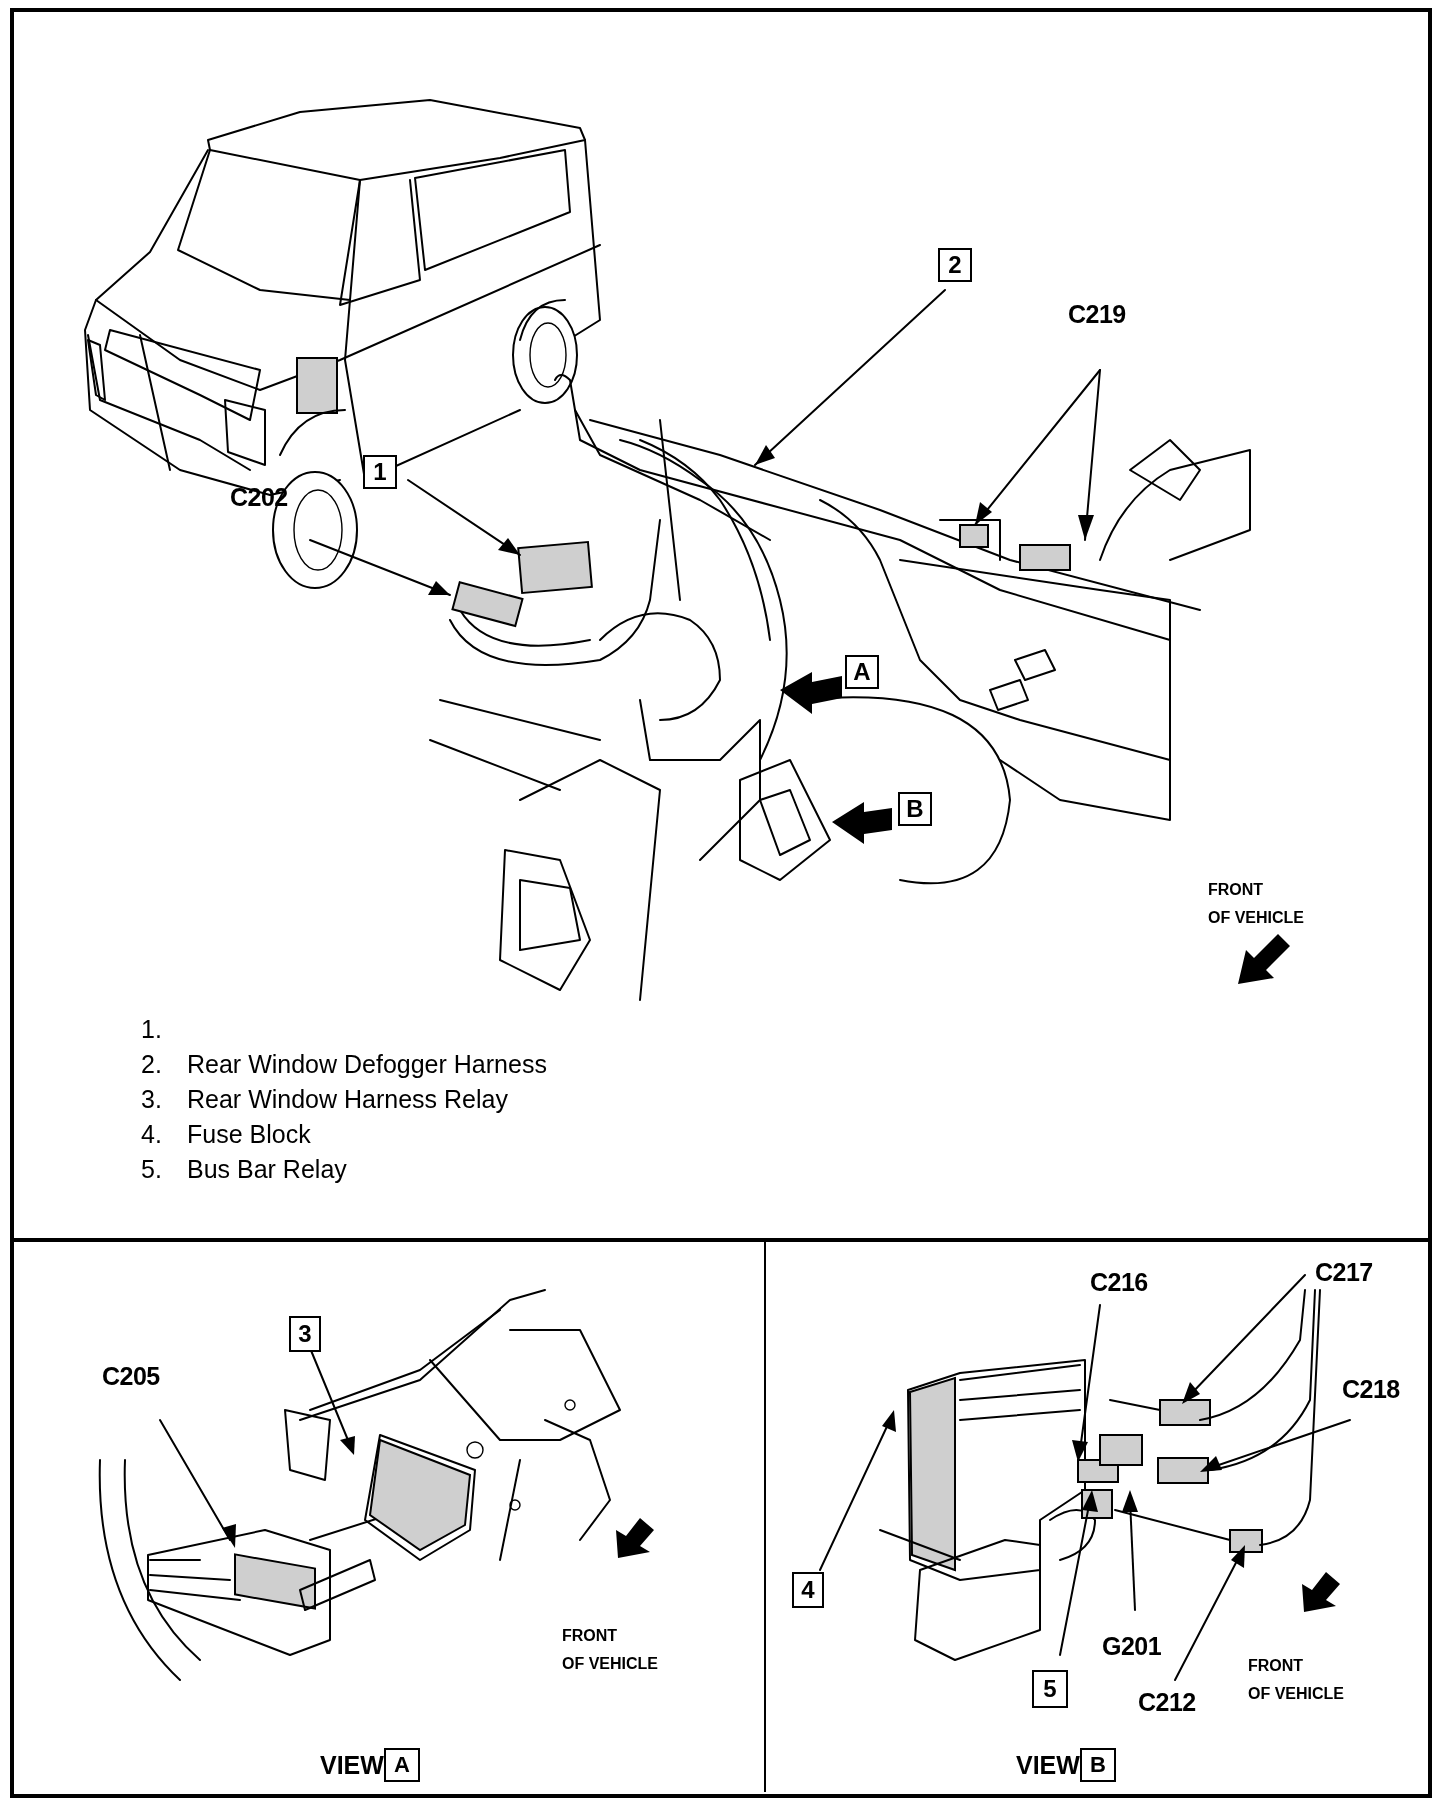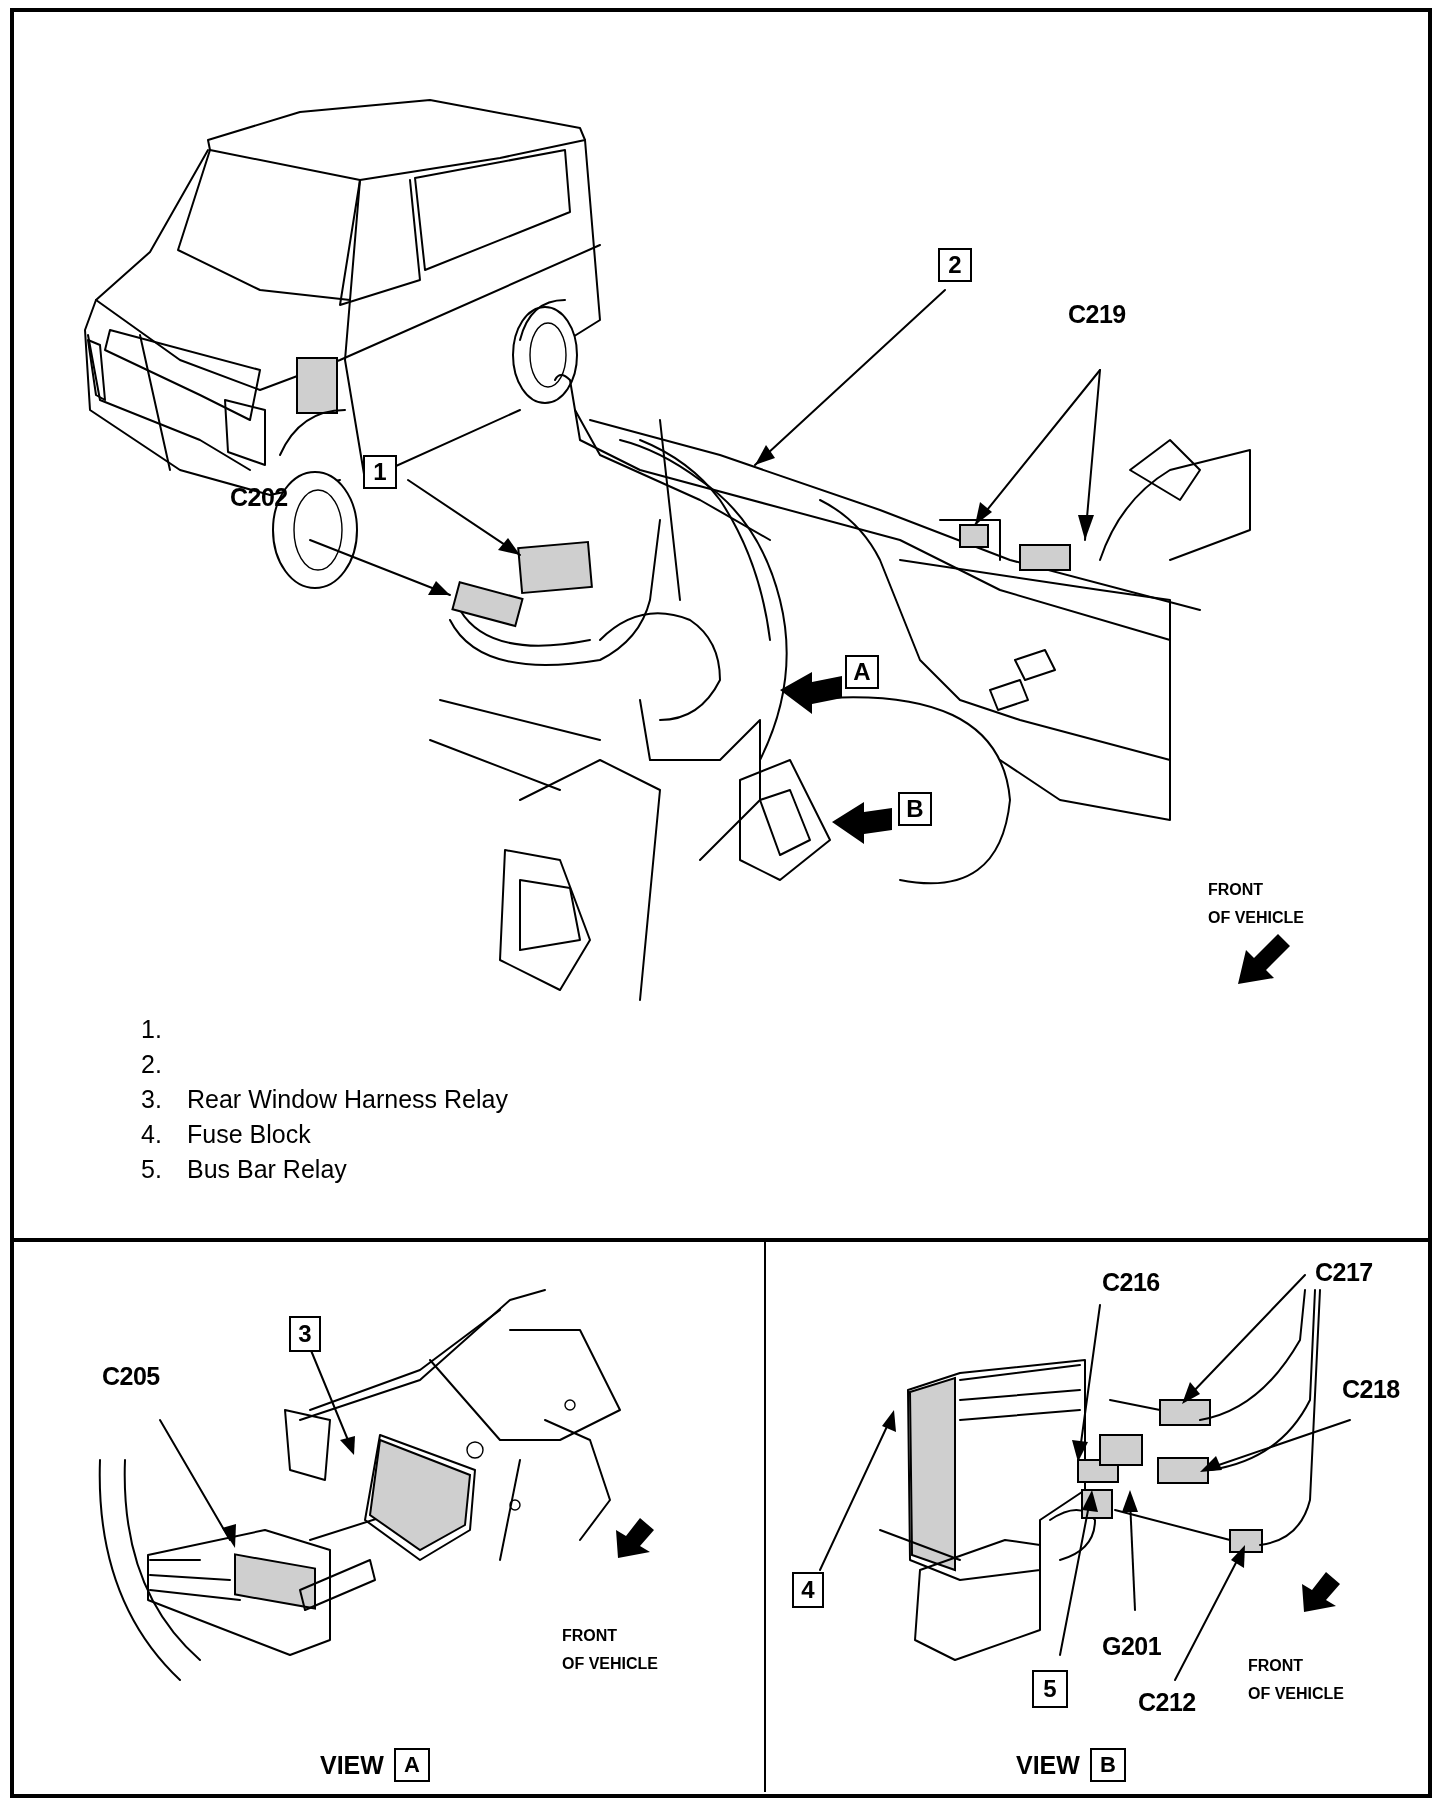--- a/index.html
+++ b/index.html
@@ -14,21 +14,21 @@
   svg.art .thin { fill: none; stroke: #000; stroke-width: 1.4; }
   svg.art .shade { fill: #cfcfcf; stroke: #000; stroke-width: 2; }
   svg.art .white { fill: #fff; stroke: #000; stroke-width: 2; }
   .lbl { position: absolute; font-weight: bold; font-size: 25px; letter-spacing: -0.5px; white-space: nowrap; }
   .box { position: absolute; border: 2px solid #000; background: #fff; font-weight: bold; font-size: 24px;
          display: flex; align-items: center; justify-content: center; box-sizing: border-box; }
   .legend { position: absolute; left: 141px; top: 1012px; font-size: 25px; line-height: 35px; }
   .legend .item { display: flex; }
   .legend .num { width: 46px; }
   .fov { position: absolute; font-weight: bold; font-size: 16px; text-align: left; line-height: 28px; }
-  .view { position: absolute; font-weight: bold; font-size: 25px; display: flex; align-items: center; gap: 10px; }
+  .view { position: absolute; font-weight: bold; font-size: 25px; display: flex; align-items: center; }
   .view .box { position: static; width: 36px; height: 34px; font-size: 22px; }
 </style>
 </head>
 <body>
 
 <div class="frame"></div>
 <div class="hdiv"></div>
 <div class="vdiv"></div>
 
 <svg class="art" viewBox="0 0 1440 1804">
@@ -180,20 +180,21 @@
   <div>FRONT</div>
   <div>OF VEHICLE</div>
 </div>
 
 <div class="legend">
   <div class="item">
       <span class="num">1.</span>
     </div>
   <div class="item">
       <span class="num">2.</span>
+      <span>Rear Window Defogger Harness</span>
     </div>
   <div class="item">
       <span class="num">3.</span>
       <span>Rear Window Harness Relay</span>
     </div>
   <div class="item">
       <span class="num">4.</span>
       <span>Fuse Block</span>
     </div>
   <div class="item">
@@ -206,21 +207,21 @@
 <div class="lbl" style="left:102px;top:1362px;">C205</div>
 <div class="fov" style="left:562px;top:1622px;">
   <div>FRONT</div>
   <div>OF VEHICLE</div>
 </div>
 <div class="view" style="left:320px;top:1748px;">
   <span>VIEW</span>
   <span class="box">A</span>
 </div>
 
-<div class="lbl" style="left:1090px;top:1268px;margin-left:12px;">C216</div>
+<div class="lbl" style="left:1090px;top:1268px;">C216</div>
 <div class="lbl" style="left:1315px;top:1258px;">C217</div>
 <div class="lbl" style="left:1342px;top:1375px;text-align:right;">C218</div>
 <div class="box" style="left:792px;top:1572px;width:32px;height:36px;">4</div>
 <div class="lbl" style="left:1102px;top:1632px;">G201</div>
 <div class="box" style="left:1032px;top:1670px;width:36px;height:38px;">5</div>
 <div class="lbl" style="left:1138px;top:1688px;">C212</div>
 <div class="fov" style="left:1248px;top:1652px;">
   <div>FRONT</div>
   <div>OF VEHICLE</div>
 </div>

